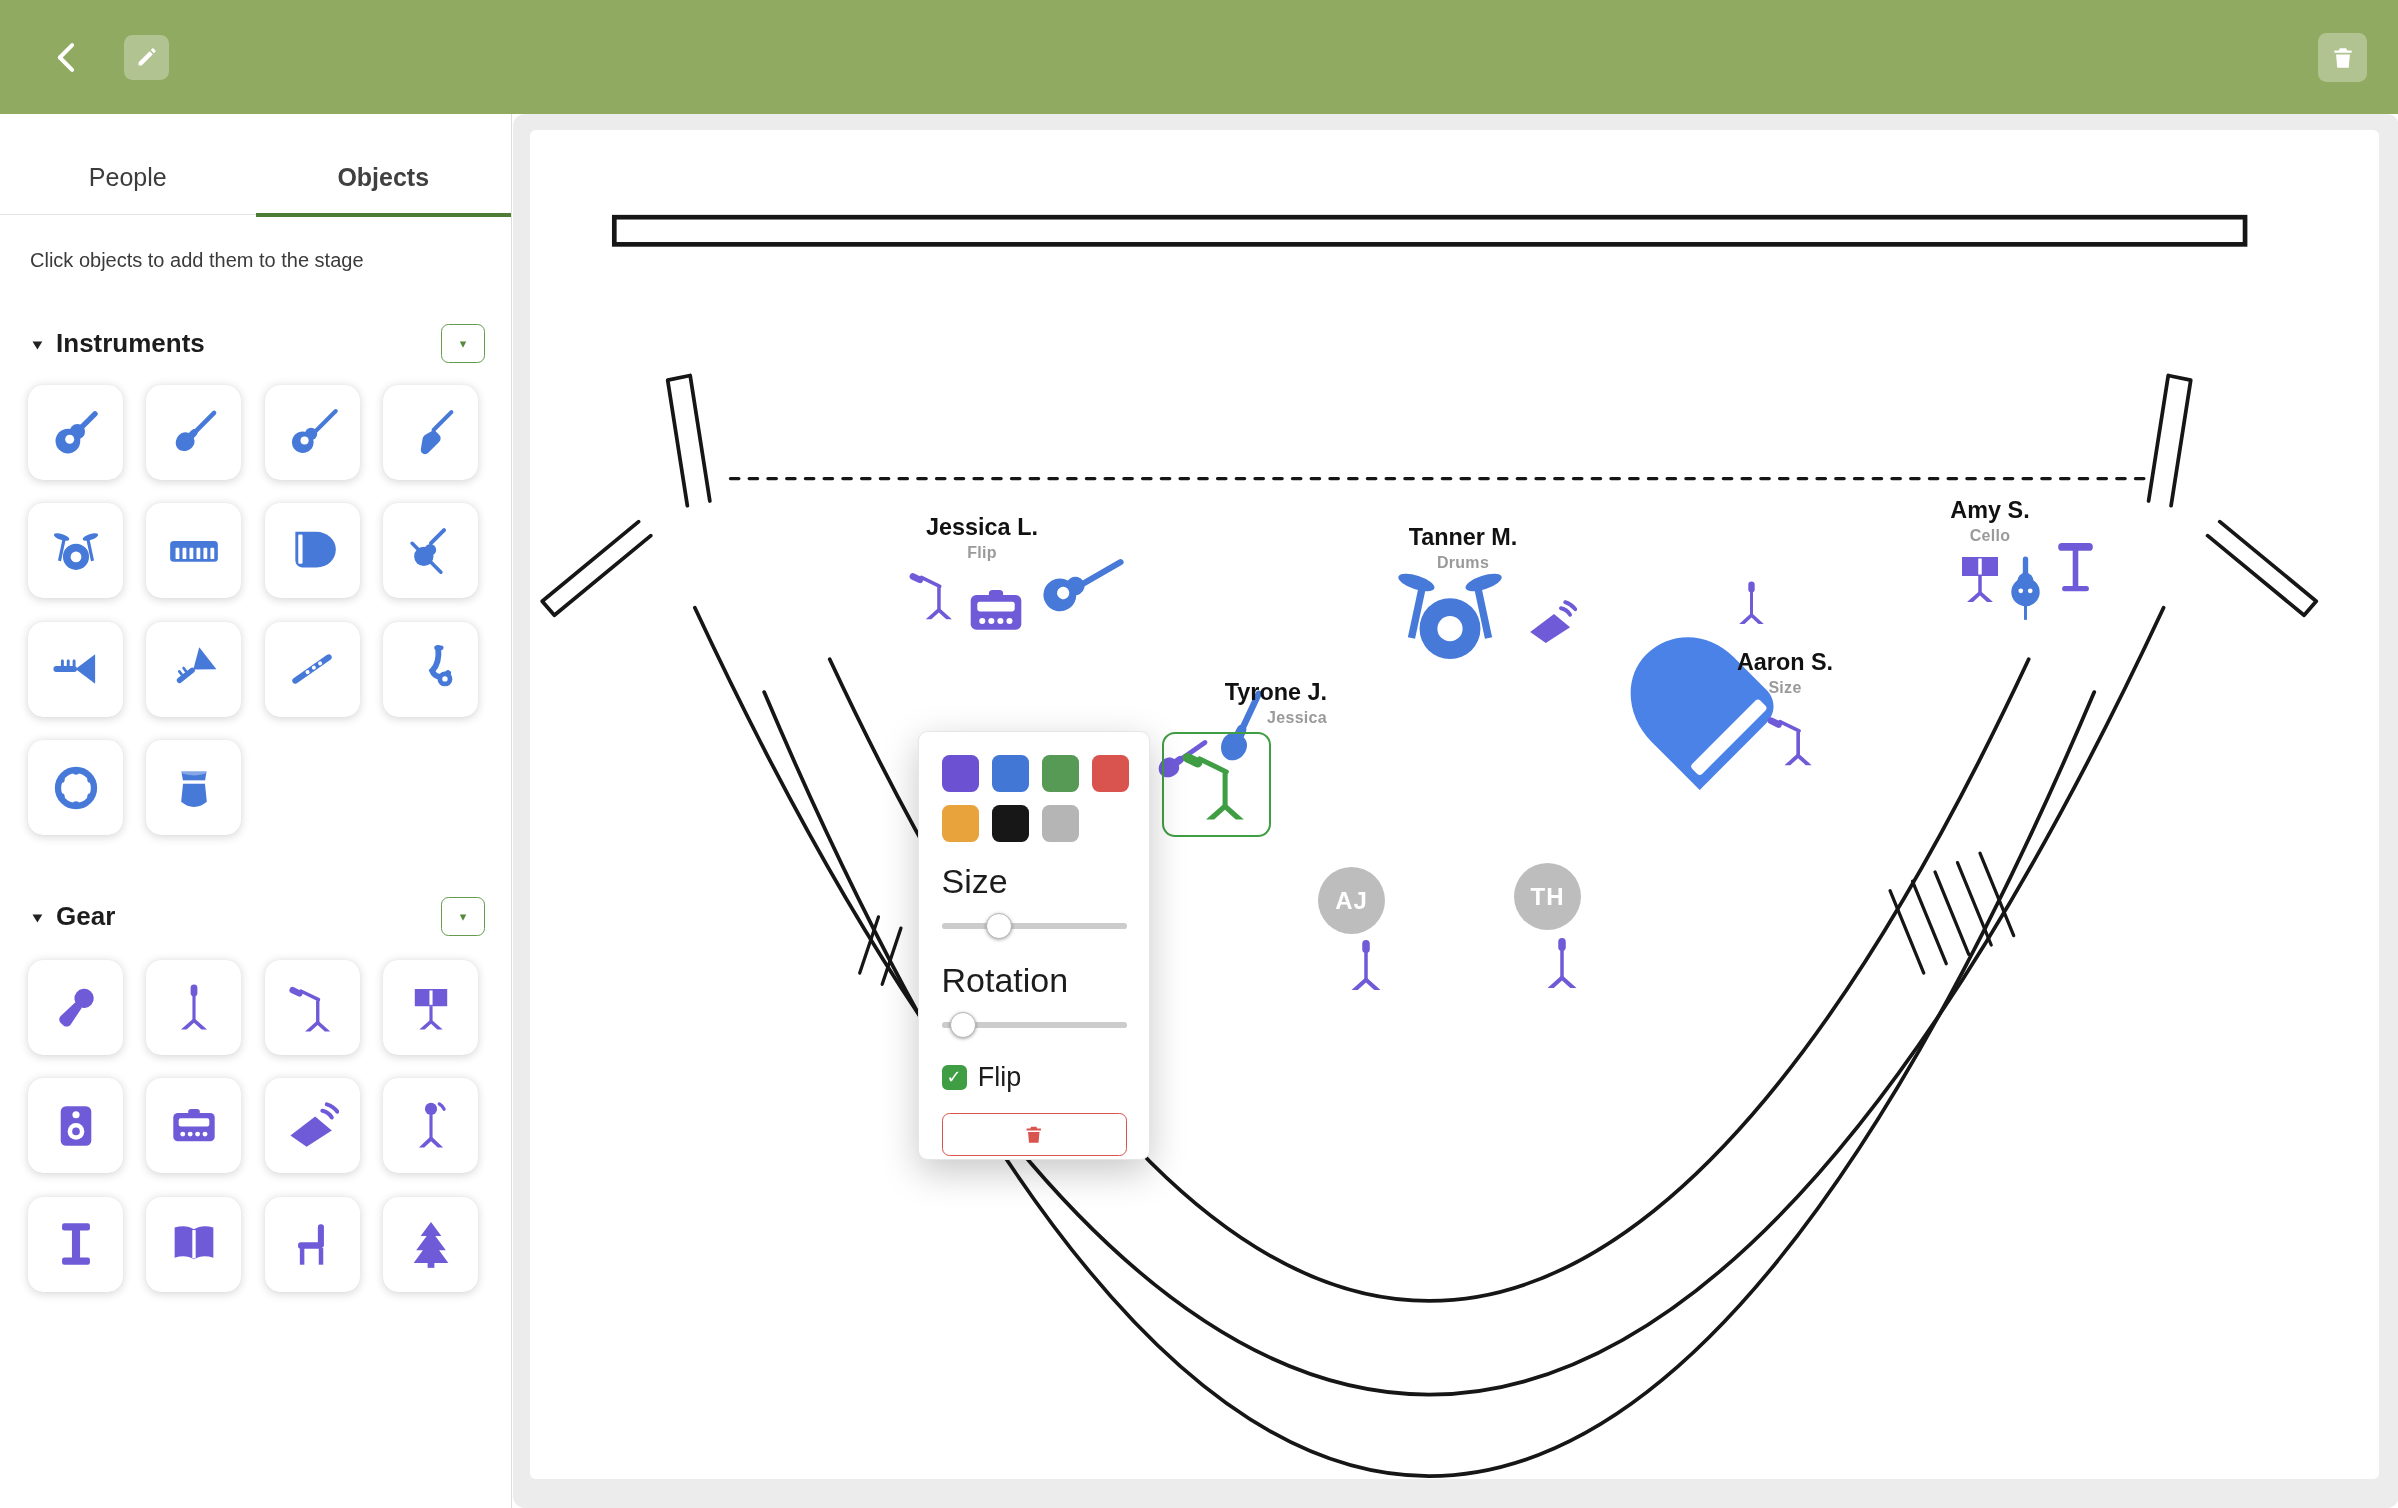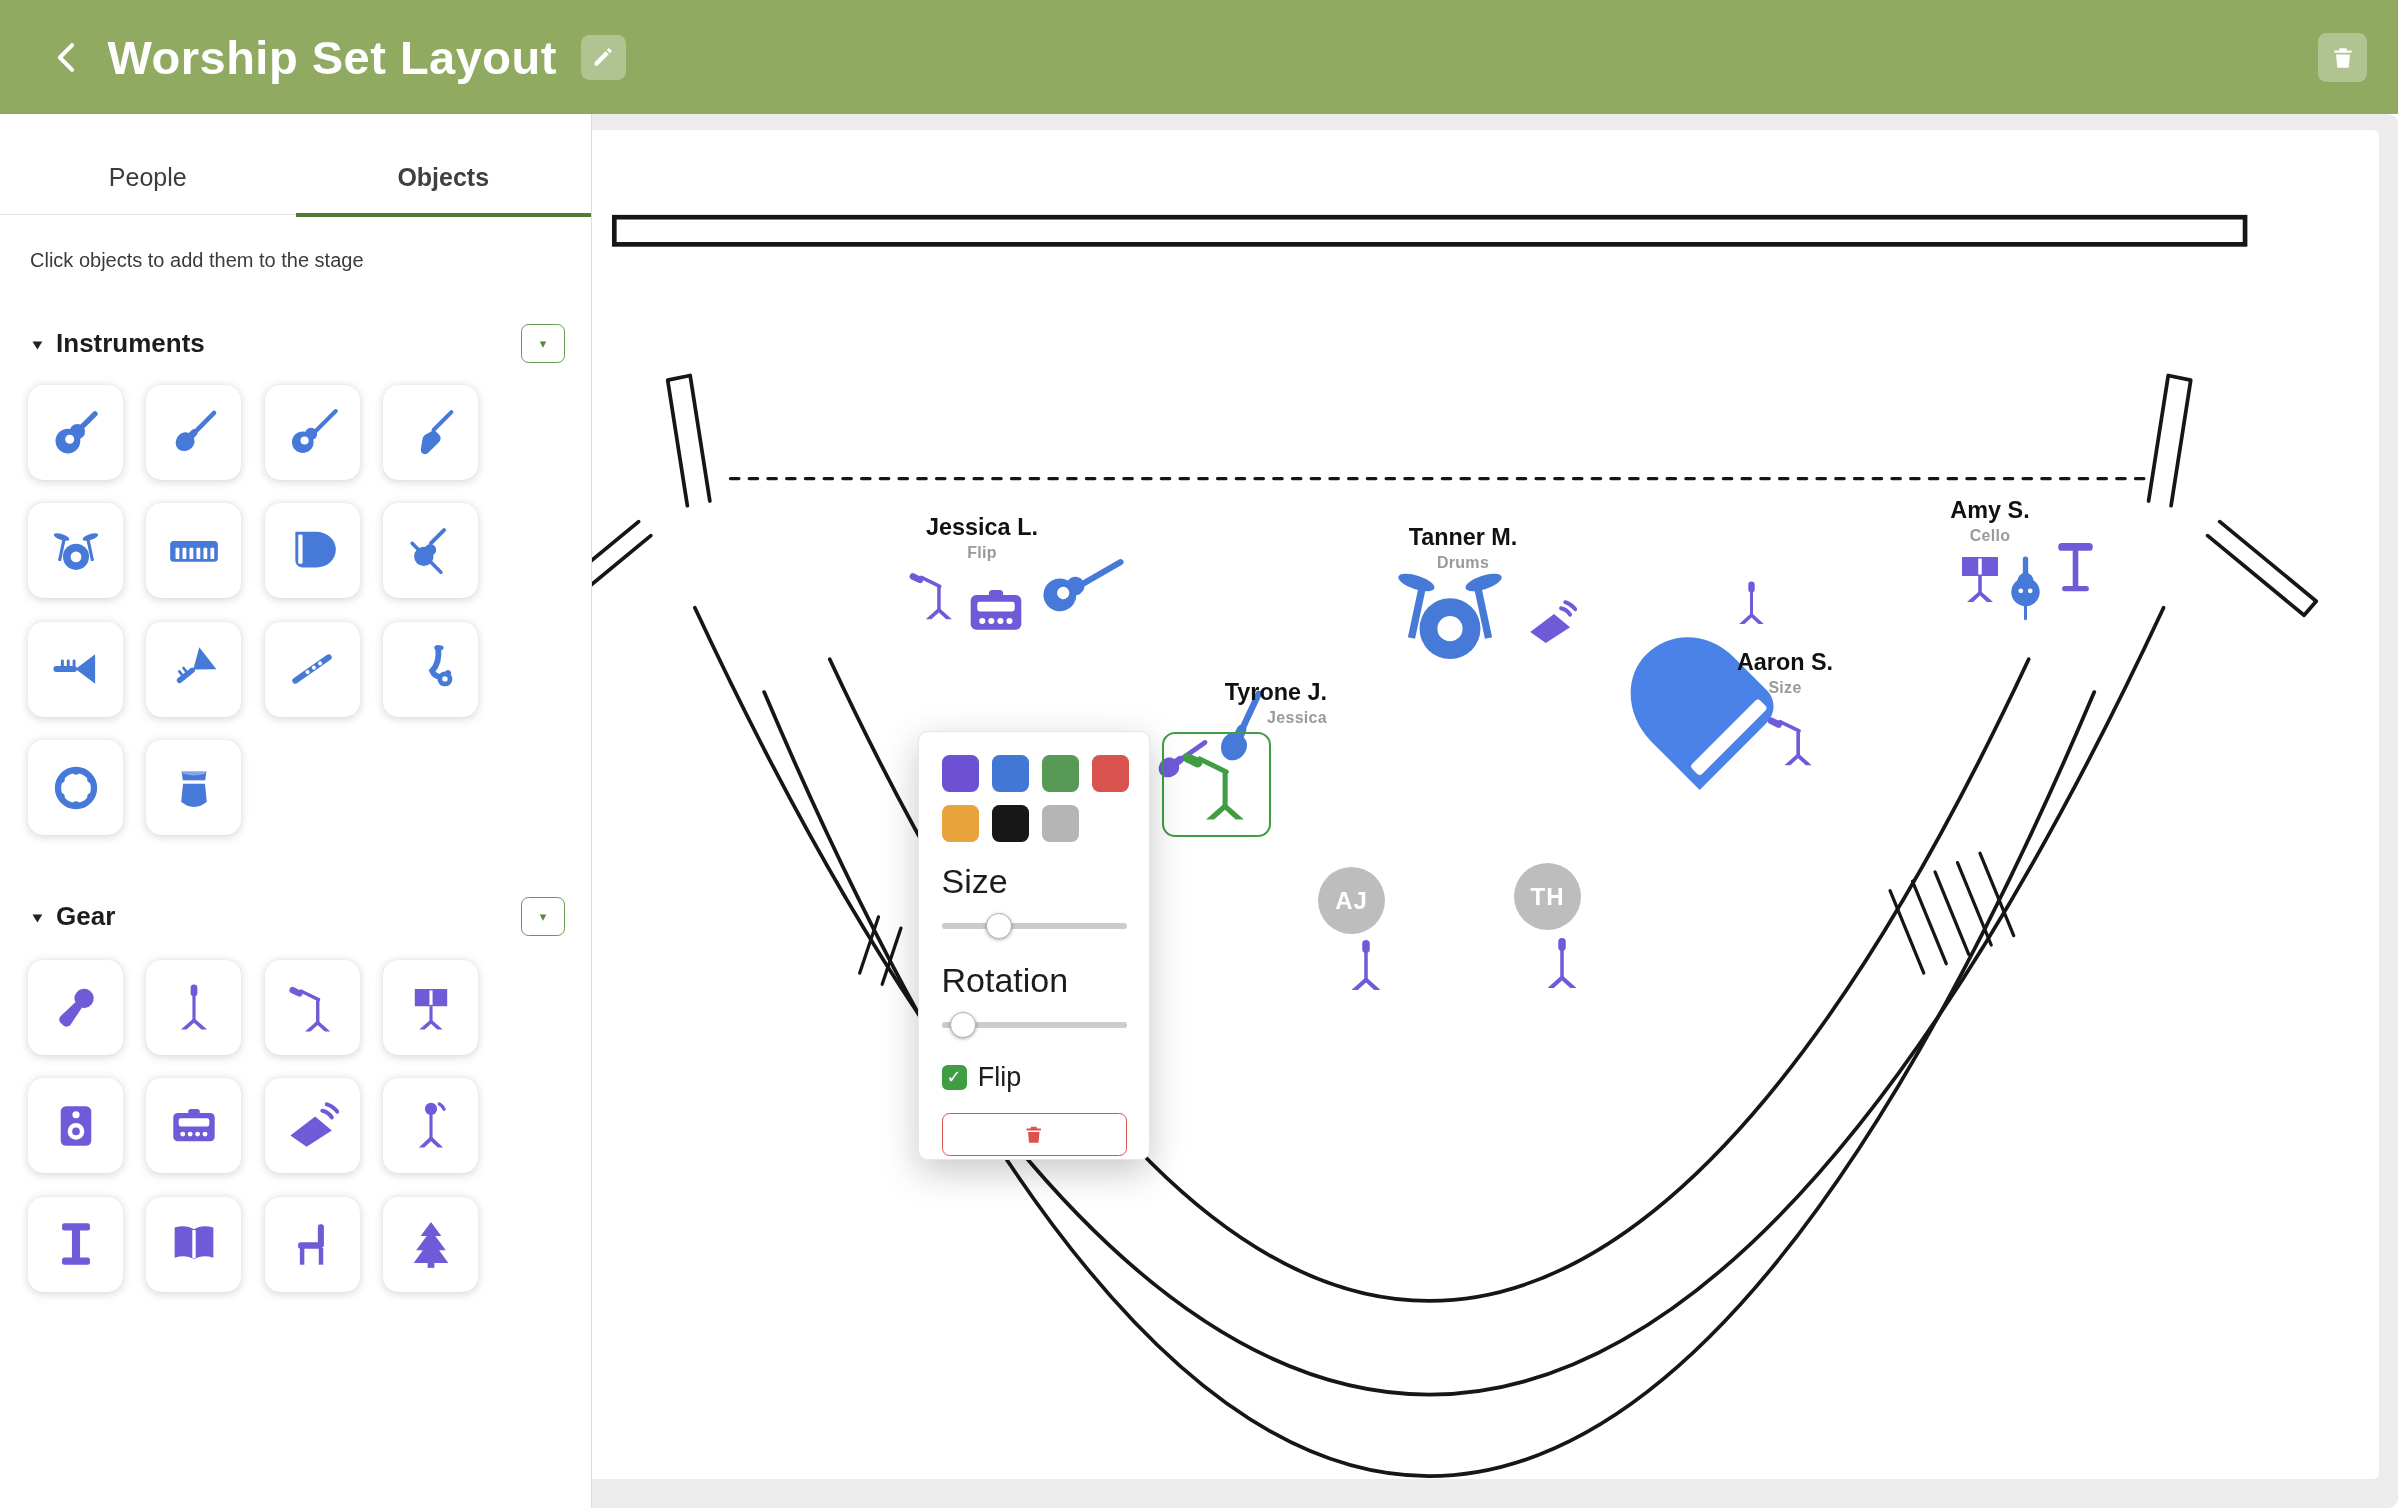--- a/index.html
+++ b/index.html
@@ -10,21 +10,21 @@
   .header { position:absolute; left:0; top:0; width:2399px; height:114px; background:#90aa61; z-index:30; display:flex; align-items:center; }
   .back-btn { width:66px; height:66px; margin-left:34px; background:transparent; border:none; display:flex; align-items:center; justify-content:center; cursor:pointer; }
   .back-btn svg { width:37px; height:37px; }
   .page-title { color:#fff; font-size:47px; font-weight:600; margin-left:7.5px; letter-spacing:0.5px; }
   .edit-btn { margin-left:24px; width:45px; height:45px; border:none; border-radius:8.4px; background:rgba(255,255,255,0.30); display:flex; align-items:center; justify-content:center; cursor:pointer; }
   .edit-btn svg { width:24px; height:24px; fill:#fff; }
   .hdr-trash { position:absolute; right:32px; top:33px; width:49px; height:49px; border:none; border-radius:8.4px; background:rgba(255,255,255,0.30); display:flex; align-items:center; justify-content:center; cursor:pointer; }
   .hdr-trash svg { width:26px; height:26px; fill:#fff; }
 
   
-  .sidebar { position:absolute; left:0; top:114px; width:592px; bottom:0; background:#fff; border-right:0.9px solid #ddd; z-index:20; }
+  .sidebar { position:absolute; left:0; top:114px; width:512px; bottom:0; background:#fff; border-right:0.9px solid #ddd; z-index:20; }
   .tabs { position:absolute; top:0; left:0; right:0; height:101px; display:flex; align-items:flex-end; border-bottom:0.9px solid #e4e4e4; }
   .tab { flex:1; text-align:center; padding-bottom:20.6px; font-size:25px; color:#3c3c3c; font-weight:500; cursor:pointer; border-bottom:4.7px solid transparent; margin-bottom:-2.8px; }
   .tab.active { color:#404040; font-weight:700; border-bottom:4.7px solid #4d7c36; }
   .hint { position:absolute; top:135px; left:30px; font-size:20px; color:#3b3b3b; }
   .section-head { position:absolute; left:34px; right:26px; height:43px; display:flex; align-items:center; gap:15px; font-size:26px; font-weight:700; color:#1d1d1d; }
   .disc { font-size:14px; color:#222; transform:scaleX(1.25); }
   .dd { margin-left:auto; width:44px; height:39px; border:1.9px solid #669a4c; border-radius:7.5px; background:#fff; color:#568a3e; font-size:13px; display:flex; align-items:center; justify-content:center; cursor:pointer; }
   .tile-grid { position:absolute; left:28px; display:grid; grid-template-columns:repeat(4,95px); gap:23.4px; }
   .tile { width:95px; height:95px; background:#fff; border-radius:15px; box-shadow:0 1.9px 9.4px rgba(0,0,0,0.16), 0 0 0.9px rgba(0,0,0,0.1); display:flex; align-items:center; justify-content:center; cursor:pointer; }
   .tile svg { width:54px; height:54px; }
@@ -62,21 +62,20 @@
 </style>
 </head>
 <body>
 
 <div class="header">
   <button class="back-btn">
     <svg viewBox="0 0 24 24">
         <path d="M15 4L7 12l8 8" fill="none" stroke="#fff" stroke-width="2.6" stroke-linecap="round" stroke-linejoin="round"></path>
       </svg>
   </button>
-  <h1 class="page-title">Worship Set Layout</h1>
   <button class="edit-btn">
     <svg viewBox="0 0 24 24">
         <path d="M3.6 17.3V20.4h3.1L17.8 9.3 14.7 6.2zM20.4 6.7c.33-.33.33-.87 0-1.2l-1.9-1.9c-.33-.33-.87-.33-1.2 0l-1.5 1.5 3.1 3.1z"></path>
       </svg>
   </button>
   <button class="hdr-trash">
     <svg viewBox="0 0 24 24">
         <path d="M9 3h6l.8 2H20v2.2H4V5h4.2zM5.6 8.8h12.8L17.3 21H6.7z"></path>
       </svg>
   </button>

